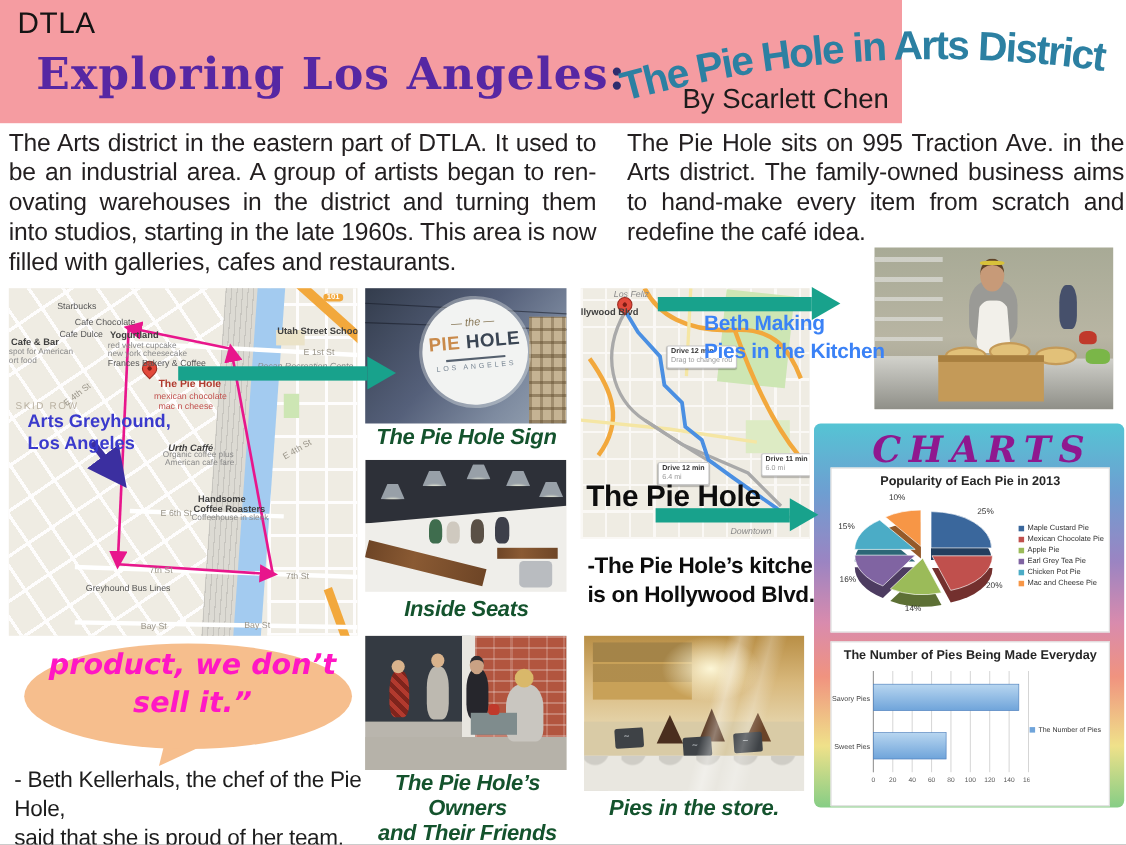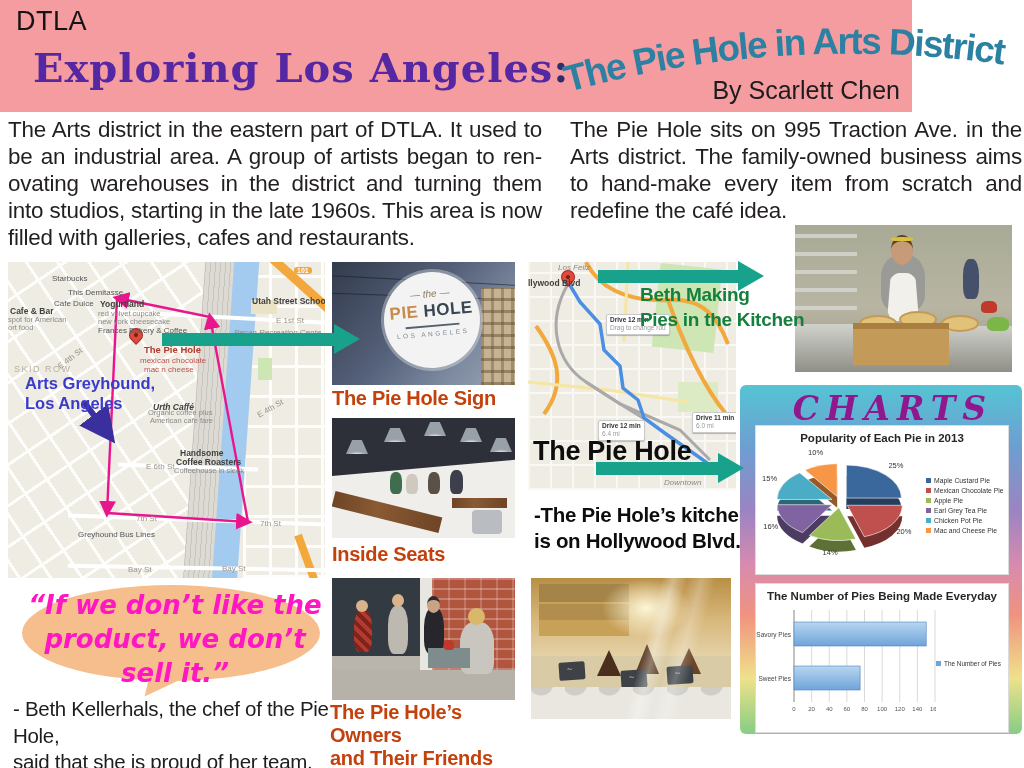--- a/index.html
+++ b/index.html
@@ -1,31 +1,31 @@
 <!DOCTYPE html>
 <html><head>
 <meta charset="utf-8">
 <style>
   html,body{margin:0;padding:0;background:#777;}
   .poster{position:relative;width:1024px;height:768px;background:#ffffff;overflow:hidden;
           font-family:"Liberation Sans",sans-serif;margin:0 auto;}
   
-  .hdr{position:absolute;left:0;top:0;width:912px;height:112px;background:#F59CA1;}
+  .hdr{position:absolute;left:0;top:0;width:820px;height:112px;background:#F59CA1;}
   .dtla{position:absolute;left:16px;top:6px;font-size:27px;color:#141414;letter-spacing:.5px;}
   .main-title{position:absolute;left:33px;top:44px;font-family:"DejaVu Serif",serif;font-weight:bold;
               font-size:40px;color:#5627A3;letter-spacing:1px;}
   .main-colon{color:#2E2E6E;}
   .arc-wrap{position:absolute;left:562px;top:26px;width:458px;height:82px;}
   .byline{position:absolute;right:12px;top:76px;font-size:25px;color:#1c1c1c;}
   
   .para{position:absolute;text-align:justify;font-size:22.4px;line-height:1.21;color:#231F20;letter-spacing:-.2px;}
   .para-l{left:8px;top:116px;width:534px;}
   .para-r{left:570px;top:116px;width:452px;}
   
-  .cap{position:absolute;font-weight:bold;font-size:20px;color:#c2410c;text-align:left;letter-spacing:-.3px;line-height:1.15;}
+  .cap{position:absolute;font-weight:bold;font-size:20px;color:#14532d;text-align:center;letter-spacing:-.3px;line-height:1.15;font-style:italic;}
   
   .mapL{position:absolute;left:8px;top:262px;width:317px;height:316px;background:#EFECE3;overflow:hidden;}
   .gridA{position:absolute;left:-30px;top:-20px;width:240px;height:370px;opacity:.9;
     background:repeating-linear-gradient(56deg,#ffffff 0 3px,transparent 3px 26px),
                repeating-linear-gradient(-34deg,#ffffff 0 3px,transparent 3px 34px);}
   .gridB{position:absolute;left:235px;top:0;width:82px;height:316px;opacity:.9;
     background:repeating-linear-gradient(90deg,#ffffff 0 3px,transparent 3px 26px),
                repeating-linear-gradient(0deg,#ffffff 0 3px,transparent 3px 30px);}
   .rail{position:absolute;left:186px;top:-12px;width:30px;height:345px;background:#DCDAD3;transform:rotate(4deg);
     background-image:repeating-linear-gradient(90deg,#c7c5bf 0 1px,transparent 1px 5px);}
@@ -57,21 +57,21 @@
                repeating-linear-gradient(0deg,#ffffff 0 2px,transparent 2px 24px);}
   .dbox{position:absolute;background:#ffffff;border:1px solid #c9c9c9;border-radius:2px;
         font-size:6.5px;color:#333;padding:1px 3px;line-height:1.3;box-shadow:0 1px 1px rgba(0,0,0,.25);white-space:nowrap;}
   .dbox .d1{font-weight:bold;}
   .dbox .d2{color:#999;}
   
   .tarrow{position:absolute;height:13px;background:#18A28C;z-index:6;}
   .tarrow::after{content:"";position:absolute;right:-26px;top:-9px;width:0;height:0;
     border-left:26px solid #18A28C;border-top:15px solid transparent;border-bottom:15px solid transparent;}
   
-  .beth{position:absolute;left:640px;top:283px;font-size:19px;font-weight:bold;color:#15803d;line-height:1.3;z-index:7;letter-spacing:-.3px;}
+  .beth{position:absolute;left:640px;top:283px;font-size:19px;font-weight:bold;color:#3b82f6;line-height:1.3;z-index:7;letter-spacing:-.3px;}
   .tph-label{position:absolute;left:533px;top:436px;font-size:27px;font-weight:bold;color:#0d0d0d;z-index:7;letter-spacing:-.3px;}
   .kitchen-note{position:absolute;left:534px;top:502px;font-size:20.5px;font-weight:bold;color:#0d0d0d;line-height:1.25;letter-spacing:-.3px;}
   
   .photo{position:absolute;overflow:hidden;}
   .ph-sign{left:332px;top:262px;width:183px;height:123px;background:linear-gradient(130deg,#333c4c 0%,#55607a 45%,#7e8ba0 75%,#9aa7b5 100%);}
   .wire{position:absolute;height:1px;background:rgba(20,24,34,.55);width:120%;left:-10%;}
   .bldg{position:absolute;right:0;top:26px;width:34px;height:97px;background:#C5B393;
     background-image:repeating-linear-gradient(0deg,rgba(90,70,40,.45) 0 3px,transparent 3px 12px),
                      repeating-linear-gradient(90deg,rgba(90,70,40,.35) 0 3px,transparent 3px 10px);}
   .badge{position:absolute;left:52px;top:10px;width:96px;height:96px;background:#f2f3f2;border-radius:50%;
@@ -188,21 +188,21 @@
       </g>
       <path d="M76,140 L100,172" stroke="#3B2FA0" stroke-width="6" marker-end="url(#bh)" fill="none"></path>
     </svg>
     <div class="gpin" style="left:121px;top:66px;"></div>
     <div class="region-label">
       <div>Arts Greyhound,</div>
       <div>Los Angeles</div>
     </div>
     <div id="mapL-labels">
         <span class="ml k-poi" style="left: 44px; top: 12px;">Starbucks</span>
-        <span class="ml k-poi" style="left: 60px; top: 26px;">This Demitasse</span>
+        <span class="ml k-poi" style="left: 60px; top: 26px;">Cafe Chocolate</span>
         <span class="ml k-poi" style="left: 46px; top: 37px;">Cafe Dulce</span>
         <span class="ml k-poib" style="left: 2px; top: 44px;">Cafe &amp; Bar</span>
         <span class="ml k-sub" style="left: 0px; top: 53px;">spot for American</span>
         <span class="ml k-sub" style="left: 0px; top: 61px;">ort food</span>
         <span class="ml k-poib" style="left: 92px; top: 37px;">Yogurtland</span>
         <span class="ml k-sub" style="left: 90px; top: 47px;">red velvet cupcake</span>
         <span class="ml k-sub" style="left: 90px; top: 55px;">new york cheesecake</span>
         <span class="ml k-poi" style="left: 90px; top: 64px;">Frances Bakery &amp; Coffee</span>
         <span class="ml k-red-b" style="left: 136px; top: 82px;">The Pie Hole</span>
         <span class="ml k-red" style="left: 132px; top: 94px;">mexican chocolate</span>
@@ -340,20 +340,21 @@
     <div class="shelfband"></div>
     <div class="pieslice" style="left:66px;top:72px;border-bottom:26px solid #4A2E1E;"></div>
     <div class="pieslice" style="left:104px;top:66px;border-bottom:30px solid #5A3A24;"></div>
     <div class="pieslice" style="left:146px;top:70px;border-bottom:26px solid #6A4428;"></div>
     <div class="slate" style="left:28px;top:84px;"></div>
     <div class="slate" style="left:90px;top:92px;"></div>
     <div class="slate" style="left:136px;top:88px;"></div>
     <div class="rack"></div>
     <div class="reflect"></div>
   </div>
+  <div class="cap" style="left:531px;top:724px;width:200px;">Pies in the store.</div>
 
   <div class="photo ph-kitchen">
     <div class="shelves"></div>
     <div class="counter"></div>
     <div class="blob" style="left:86px;top:30px;width:44px;height:56px;background:#9a9a96;"></div>
     <div class="blob" style="left:92px;top:48px;width:32px;height:48px;background:#f2f0ea;clip-path:polygon(12% 0,88% 0,100% 100%,0 100%);"></div>
     <div class="blob" style="left:96px;top:10px;width:22px;height:24px;background:#c79a78;border-radius:50%;border-top:6px solid #5f4226;"></div>
     <div class="blob" style="left:96px;top:12px;width:22px;height:4px;background:#d8c23a;"></div>
     <div class="blob" style="left:168px;top:34px;width:16px;height:40px;background:#46506b;"></div>
     <div class="pieD" style="left:64px;top:90px;"></div>
@@ -457,21 +458,20 @@
               <span>The Number of Pies</span>
             </div>
           </div>
       </div>
     </div>
   </div>
 
   <div class="bubble-tail"></div>
   <div class="bubble"></div>
   <div class="quote">
-    <div>“If we don’t like the</div>
     <div>product, we don’t sell it.”</div>
   </div>
   <div class="attr">
     <div>- Beth Kellerhals, the chef of the Pie Hole,</div>
     <div>said that she is proud of her team.</div>
   </div>
 
 </div>
 
 </body></html>

